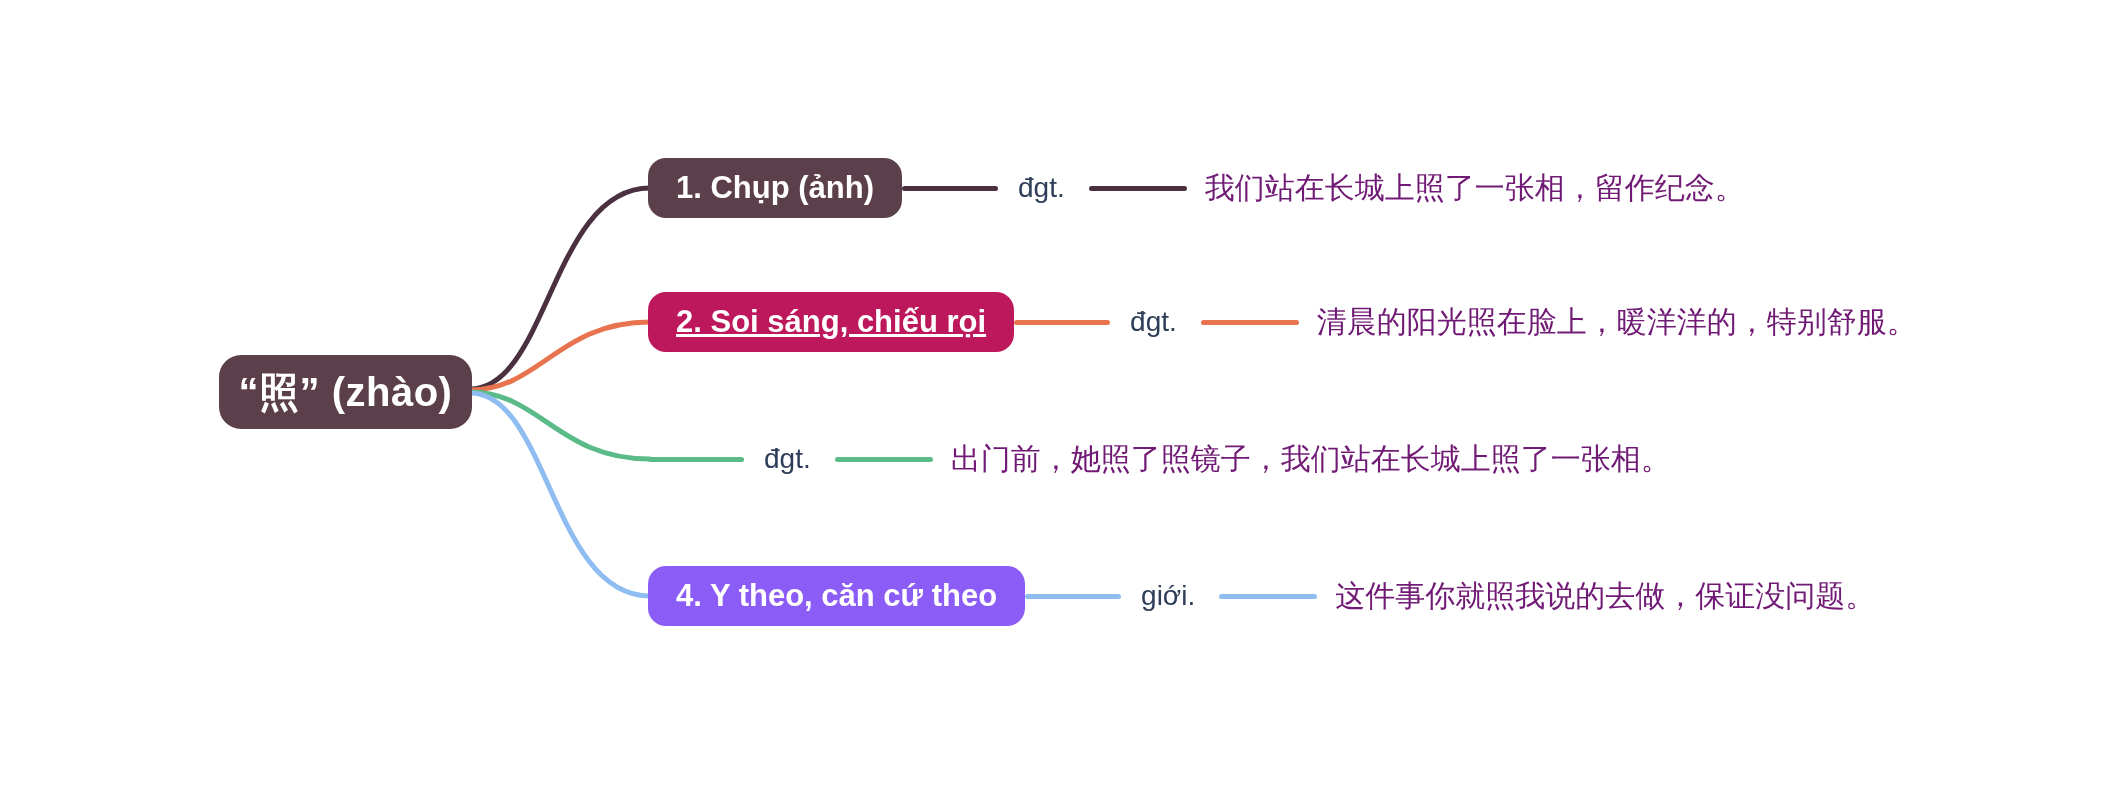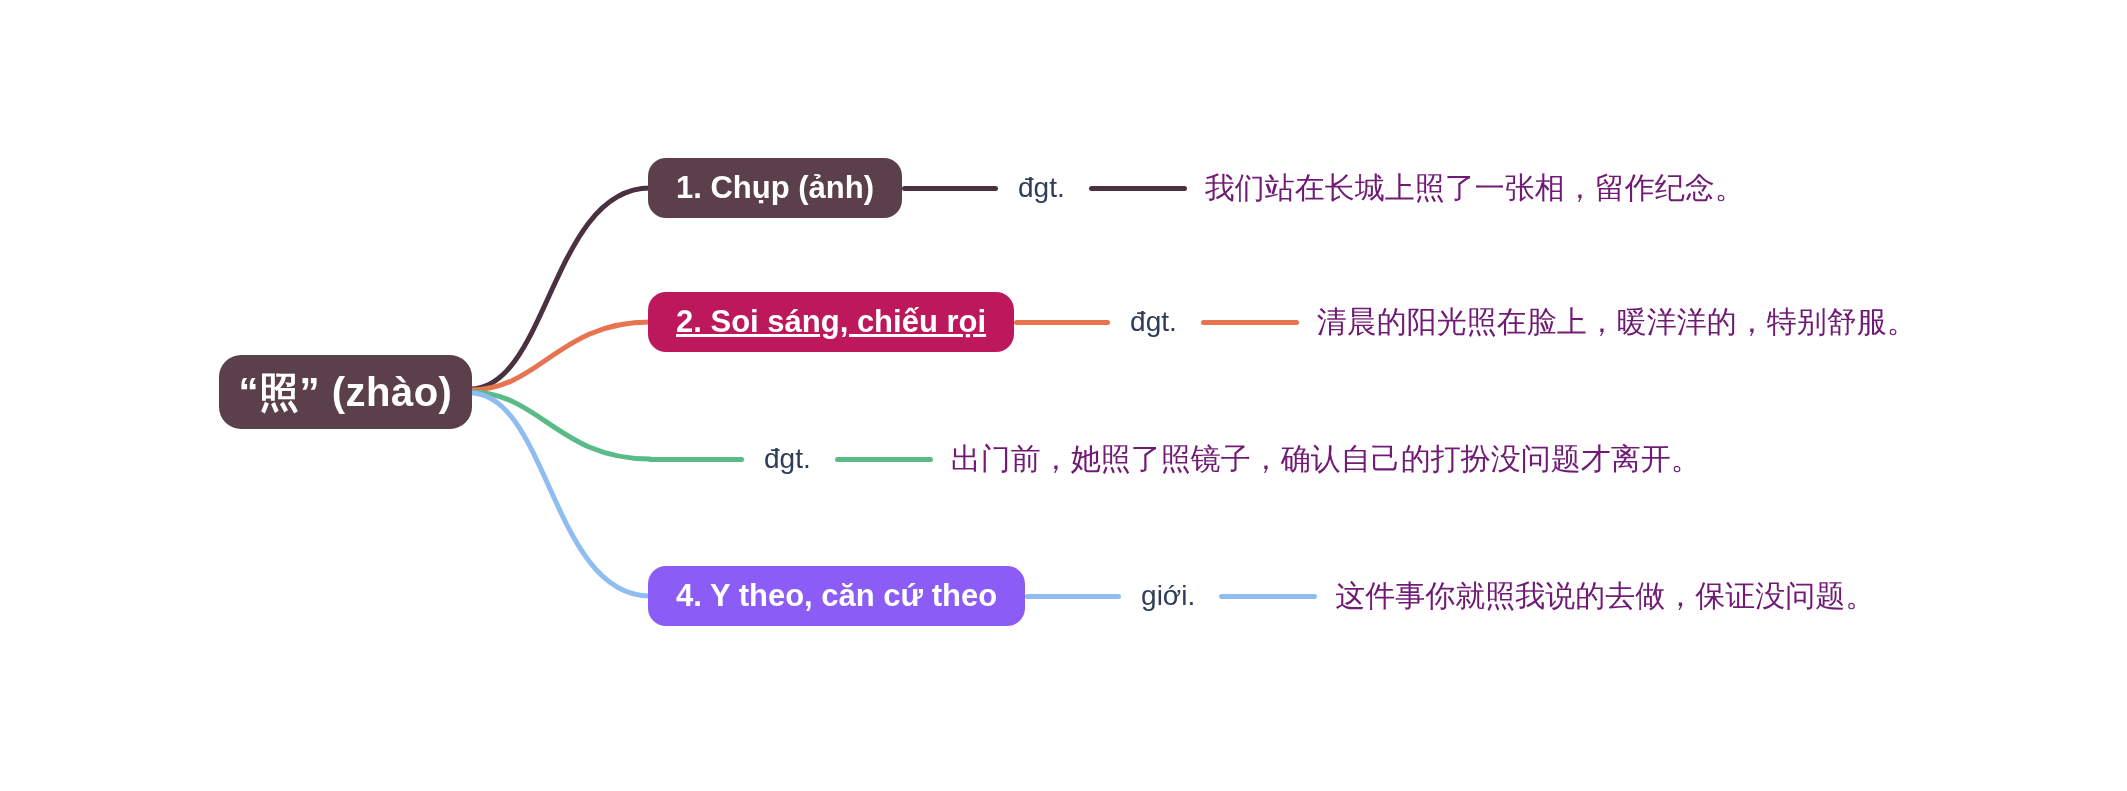--- a/index.html
+++ b/index.html
@@ -82,21 +82,21 @@
     <div class="link-line line-a" style="background: rgb(232, 115, 79);"></div>
     <span class="pos-label">đgt.</span>
     <div class="link-line line-b" style="background: rgb(232, 115, 79);"></div>
     <span class="example-text">清晨的阳光照在脸上，暖洋洋的，特别舒服。</span>
   </div>
 
   <div class="branch-row row-3">
     <div class="link-line line-a" style="background: rgb(90, 187, 137);"></div>
     <span class="pos-label">đgt.</span>
     <div class="link-line line-b" style="background: rgb(90, 187, 137);"></div>
-    <span class="example-text">出门前，她照了照镜子，确认自己的打扮没问题才离开。</span>
+    <span class="example-text">出门前，她照了照镜子，我们站在长城上照了一张相。</span>
   </div>
 
   <div class="branch-row row-4">
     <div class="branch-node" style="background: #8b5cf6;">
       <span>4. Y theo, căn cứ theo</span>
     </div>
     <div class="link-line line-a" style="background: rgb(143, 189, 241);"></div>
     <span class="pos-label">giới.</span>
     <div class="link-line line-b" style="background: rgb(143, 189, 241);"></div>
     <span class="example-text">这件事你就照我说的去做，保证没问题。</span>

